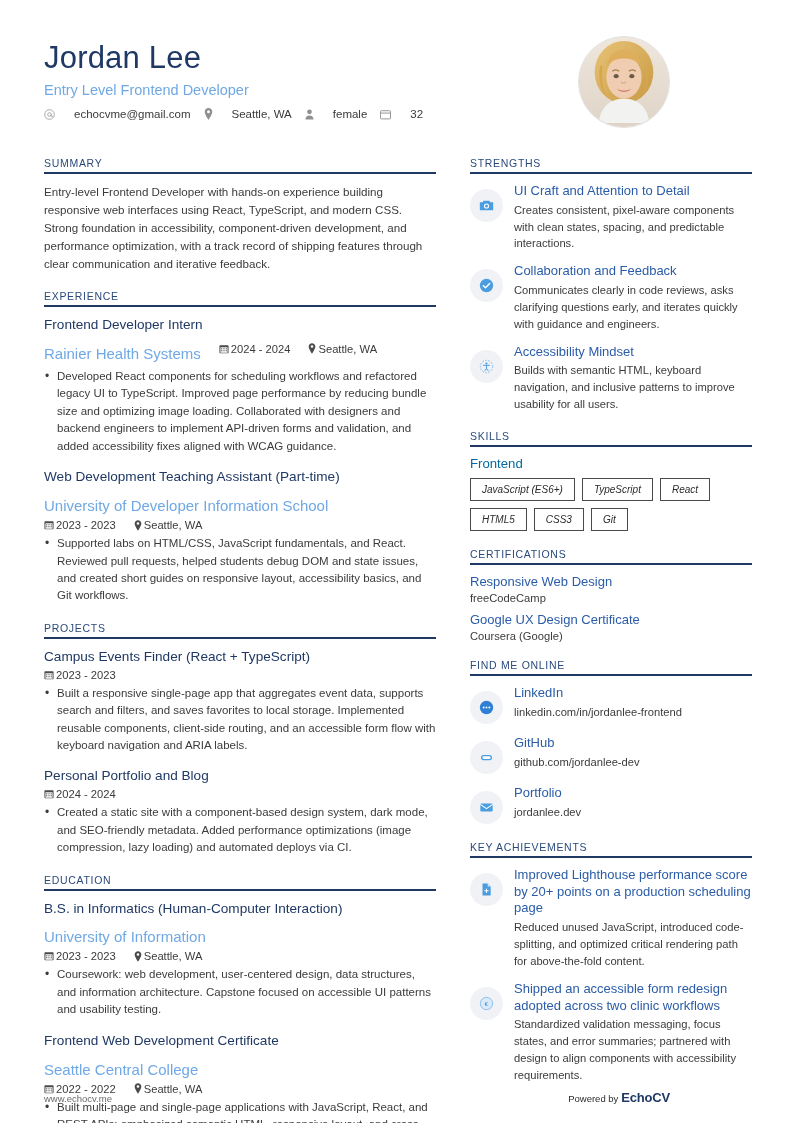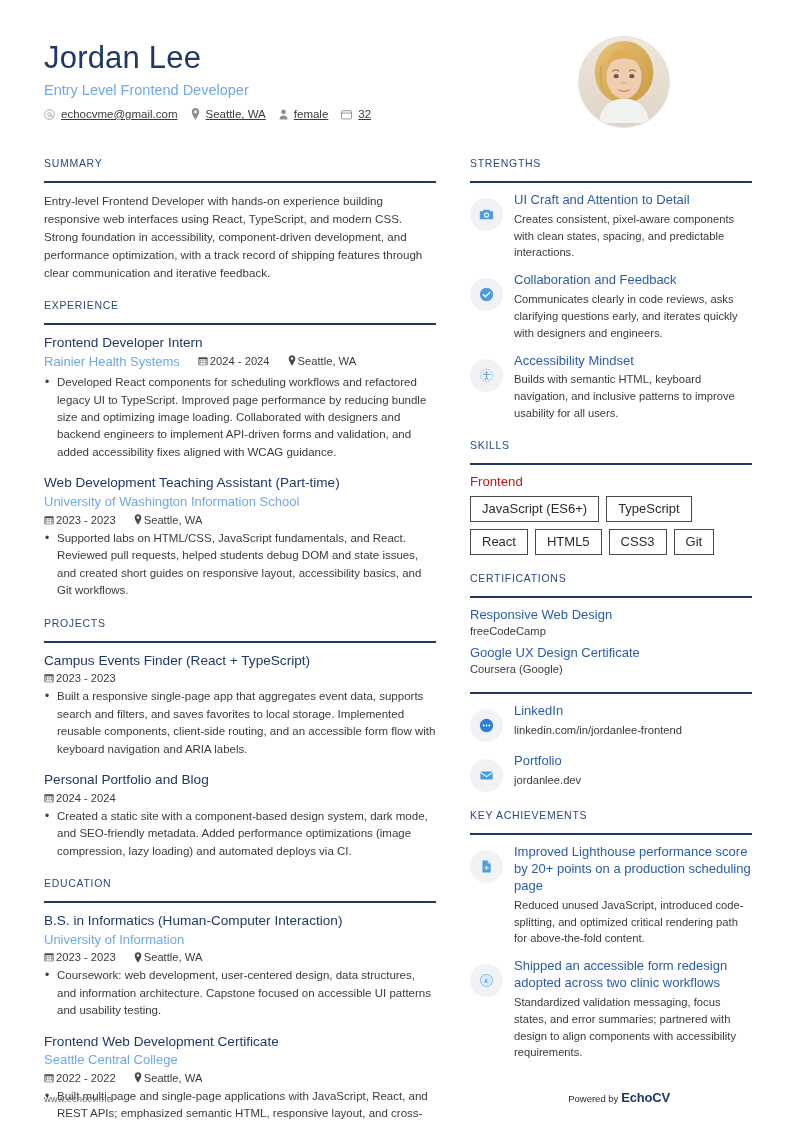--- a/index.html
+++ b/index.html
@@ -15,47 +15,47 @@
   .header { display: flex; justify-content: space-between; align-items: flex-start; }
   .hdr-left { padding-top: 4px; }
   .name {
     font-size: 31px; font-weight: 400; letter-spacing: .2px;
     color: #1f3864; line-height: 1.15;
   }
   .job-title {
     font-size: 14.5px; color: #6fa8e6; margin-top: 6px; line-height: 1.2;
   }
   .contacts { display: flex; align-items: center; gap: 13px; margin-top: 9px; flex-wrap: wrap; }
-  .contact { display: flex; align-items: center; gap: 6px; font-size: 11.5px; color: #3b3b3b; text-decoration: underline; }
+  .contact { display: flex; align-items: center; gap: 19px; font-size: 11.5px; color: #3b3b3b; }
   .contact .ic { display: inline-flex; align-items: center; color: #8f8f8f; }
   .photo-wrap {
     width: 92px; height: 92px; border-radius: 50%; overflow: hidden;
     border: 1px solid #e2e2e2; flex: 0 0 auto; position: relative; background: #efe9e2;
   }
   .photo-wrap svg { display: block; width: 100%; height: 100%; }
 
   
   .cols { display: flex; gap: 34px; margin-top: 29px; }
   .col-left { width: 392px; flex: 0 0 392px; }
   .col-right { width: 282px; flex: 0 0 282px; }
 
   .sec { margin-bottom: 17px; }
   .sec-title {
     font-size: 10.5px; letter-spacing: .7px; color: #2a4a7c;
-    text-transform: uppercase; padding-bottom: 12px;
+    text-transform: uppercase; padding-bottom: 3px;
   }
   .sec-rule { height: 2px; background: #1f3864; margin-bottom: 9px; }
 
   .para { font-size: 11.6px; line-height: 1.55; color: #3b3b3b; }
 
   
   .entry { margin-bottom: 13px; }
   .entry:last-child { margin-bottom: 4px; }
   .e-title { font-size: 13.6px; color: #1f3864; line-height: 1.3; }
-  .e-sub { font-size: 13px; color: #6fa8e6; line-height: 1.35; margin-top: 1px; }
+  .e-sub { font-size: 15px; color: #6fa8e6; line-height: 1.35; margin-top: 10px; }
   .e-meta { display: flex; align-items: center; gap: 18px; margin-top: 3px; flex-wrap: wrap; }
   .meta-item { display: flex; align-items: center; gap: 2px; font-size: 11.2px; color: #3b3b3b; }
   .meta-item .ic { color: #4a4a4a; display: inline-flex; }
   .e-inline { display: flex; align-items: center; gap: 18px; flex-wrap: wrap; }
   ul.bullets { list-style: none; margin-top: 4px; }
   ul.bullets li {
     position: relative; padding-left: 13px; font-size: 11.5px;
     line-height: 1.52; color: #3b3b3b;
   }
   ul.bullets li::before {
@@ -68,25 +68,25 @@
     width: 33px; height: 33px; border-radius: 50%; background: #f0f2f5;
     display: flex; align-items: center; justify-content: center; flex: 0 0 33px;
     margin-top: 6px;
   }
   .badge svg { display: block; }
   .ilist-body { flex: 1; min-width: 0; }
   .ilist-title { font-size: 13px; color: #2a5ca8; line-height: 1.3; }
   .ilist-desc { font-size: 11.2px; color: #3b3b3b; line-height: 1.5; margin-top: 2px; }
 
   
-  .skill-group-name { font-size: 13.2px; color: #b91c1c; margin-bottom: 7px; }
+  .skill-group-name { font-size: 13.2px; color: #0369a1; margin-bottom: 7px; }
   .chips { display: flex; flex-wrap: wrap; gap: 7px; }
   .chip {
-    border: 1px solid #4a4a4a; padding: 5px 11px; font-size: 13px;
-    color: #2b2b2b; line-height: 1.1; background: #fff;
+    border: 1px solid #4a4a4a; padding: 5px 11px; font-size: 10px;
+    color: #2b2b2b; line-height: 1.1; background: #fff; font-style: italic;
   }
 
   
   .cert { margin-bottom: 8px; }
   .cert-name { font-size: 13px; color: #2a5ca8; line-height: 1.3; }
   .cert-org { font-size: 11.2px; color: #3b3b3b; margin-top: 1px; }
 
   
   .footer {
     position: absolute; left: 44px; right: 44px; bottom: 18px;
@@ -230,21 +230,21 @@
               <span>Seattle, WA</span>
             </div>
           </div>
           <ul class="bullets">
             <li>Developed React components for scheduling workflows and refactored legacy UI to TypeScript. Improved page performance by reducing bundle size and optimizing image loading. Collaborated with designers and backend engineers to implement API-driven forms and validation, and added accessibility fixes aligned with WCAG guidance.</li>
           </ul>
         </div>
 
         <div class="entry">
           <div class="e-title">Web Development Teaching Assistant (Part-time)</div>
-          <div class="e-sub">University of Washington Information School</div>
+          <div class="e-sub">University of Developer Information School</div>
           <div class="e-meta">
             <div class="meta-item">
               <span class="ic">
                 <svg width="10" height="10" viewBox="0 0 14 14">
                     <rect x="0.6" y="1.8" width="12.8" height="11" rx="1" fill="currentColor"></rect>
                     <rect x="2" y="4.6" width="10" height="7.6" fill="#fff"></rect>
                     <g fill="currentColor">
                       <rect x="3" y="6" width="1.6" height="1.5"></rect>
                       <rect x="6.2" y="6" width="1.6" height="1.5"></rect>
                       <rect x="9.4" y="6" width="1.6" height="1.5"></rect>
@@ -427,21 +427,21 @@
 
         <div class="ilist-item">
           <div class="badge">
             <svg width="15" height="15" viewBox="0 0 18 18">
                 <circle cx="9" cy="9" r="8" fill="#4a9de0"></circle>
                 <path d="M5.2 9.2l2.6 2.6 5-5.2" stroke="#fff" stroke-width="1.7" fill="none" stroke-linecap="round" stroke-linejoin="round"></path>
               </svg>
           </div>
           <div class="ilist-body">
             <div class="ilist-title">Collaboration and Feedback</div>
-            <div class="ilist-desc">Communicates clearly in code reviews, asks clarifying questions early, and iterates quickly with designers and engineers.</div>
+            <div class="ilist-desc">Communicates clearly in code reviews, asks clarifying questions early, and iterates quickly with guidance and engineers.</div>
           </div>
         </div>
 
         <div class="ilist-item">
           <div class="badge">
             <svg width="15" height="15" viewBox="0 0 18 18">
                 <circle cx="9" cy="9" r="7.4" fill="none" stroke="#7fb6e8" stroke-width="1.1" stroke-dasharray="2 1.6"></circle>
                 <circle cx="9" cy="5.4" r="1.3" fill="#4a9de0"></circle>
                 <path d="M5.4 7.6h7.2M9 8v3.4M9 11.4l-2 2.6M9 11.4l2 2.6" stroke="#4a9de0" stroke-width="1.2" fill="none" stroke-linecap="round"></path>
               </svg>
@@ -474,37 +474,50 @@
           <div class="cert-name">Responsive Web Design</div>
           <div class="cert-org">freeCodeCamp</div>
         </div>
         <div class="cert">
           <div class="cert-name">Google UX Design Certificate</div>
           <div class="cert-org">Coursera (Google)</div>
         </div>
       </div>
 
       <div class="sec">
+        <div class="sec-title">FIND ME ONLINE</div>
         <div class="sec-rule"></div>
 
         <div class="ilist-item">
           <div class="badge">
             <svg width="15" height="15" viewBox="0 0 18 18">
                 <circle cx="9" cy="9" r="8" fill="#2f7fd4"></circle>
                 <circle cx="5.6" cy="9" r="1.15" fill="#fff"></circle>
                 <circle cx="9" cy="9" r="1.15" fill="#fff"></circle>
                 <circle cx="12.4" cy="9" r="1.15" fill="#fff"></circle>
               </svg>
           </div>
           <div class="ilist-body">
             <div class="ilist-title">LinkedIn</div>
             <div class="ilist-desc">linkedin.com/in/jordanlee-frontend</div>
           </div>
         </div>
 
+        <div class="ilist-item">
+          <div class="badge">
+            <svg width="15" height="15" viewBox="0 0 18 18">
+                <rect x="2.4" y="6" width="13.2" height="6.2" rx="3.1" fill="#4a9de0"></rect>
+                <rect x="4.1" y="7.5" width="9.8" height="3.2" rx="1.6" fill="#fff"></rect>
+              </svg>
+          </div>
+          <div class="ilist-body">
+            <div class="ilist-title">GitHub</div>
+            <div class="ilist-desc">github.com/jordanlee-dev</div>
+          </div>
+        </div>
 
         <div class="ilist-item">
           <div class="badge">
             <svg width="15" height="15" viewBox="0 0 18 18">
                 <rect x="1.6" y="4.2" width="14.8" height="9.6" rx="1.4" fill="#4a9de0"></rect>
                 <path d="M1.6 5.2L9 10.4l7.4-5.2" stroke="#fff" stroke-width="1.3" fill="none"></path>
               </svg>
           </div>
           <div class="ilist-body">
             <div class="ilist-title">Portfolio</div>

